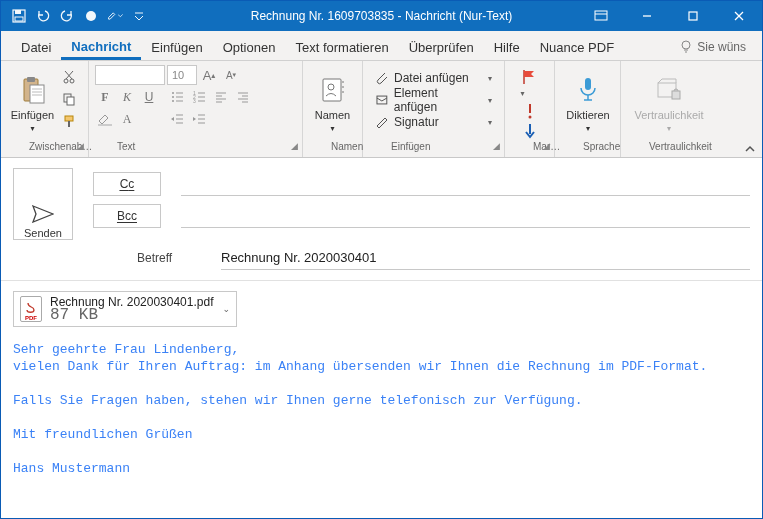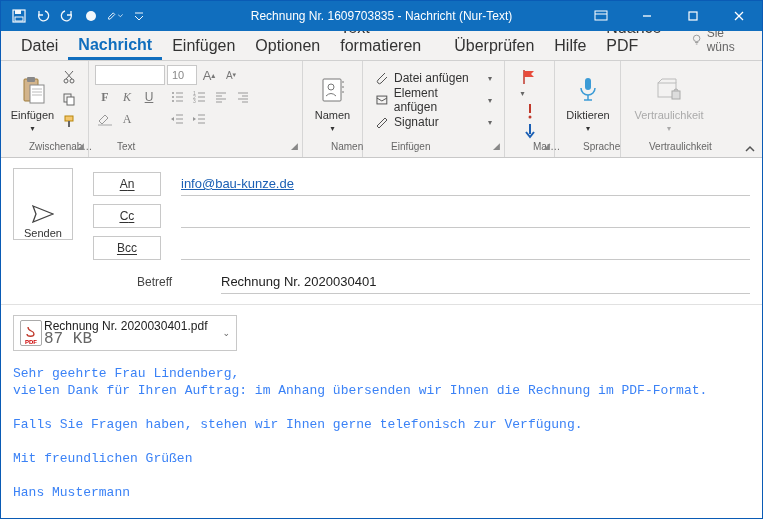--- a/index.html
+++ b/index.html
@@ -23,21 +23,21 @@
     align-items: center;
     position: relative;
   }
   .tb-left { display:flex; align-items:center; gap:8px; padding-left:10px; }
   .tb-left .ibtn { width:16px; height:16px; display:flex; align-items:center; justify-content:center; opacity:.95;}
   .tb-title { position:absolute; left:0; right:0; text-align:center; font-size:12px; pointer-events:none;}
   .tb-right { position:absolute; right:0; display:flex; }
   .tb-right .winbtn { width:46px; height:30px; display:flex; align-items:center; justify-content:center; }
   
   .menurow { height:30px; display:flex; align-items:flex-end; padding:0 10px; border-bottom:1px solid #d0d0d0; background:#f3f2f1;}
-  .menurow .mitem { padding:6px 10px 5px; font-size:16px; color:#333; cursor:default;}
+  .menurow .mitem { padding:6px 10px 5px; font-size:13px; color:#333; cursor:default;}
   .menurow .mitem.active { color:#106ebe; border-bottom:3px solid #106ebe; padding-bottom:3px; font-weight:600;}
   .menurow .spacer { flex:1; }
   .menurow .bulb { padding:6px 6px 6px 0; display:flex; align-items:center; gap:4px; color:#666;}
   
   .ribbon { height:97px; background:#f3f2f1; display:flex; border-bottom:1px solid #c8c8c8; position:relative;}
   .rgroup { border-right:1px solid #d6d6d6; display:flex; flex-direction:column; }
   .rgroup .gbody { flex:1; display:flex; align-items:flex-start; padding:4px 6px 0;}
   .rgroup .glabel { height:16px; text-align:left; font-size:10px; color:#666; padding-bottom:2px; position:relative;padding-left:28px;}
   .rgroup .glabel .launcher { position:absolute; right:4px; top:0; font-size:9px; color:#888;}
   .bigbtn { display:flex; flex-direction:column; align-items:center; justify-content:flex-end; width:52px; height:72px; padding:2px; gap:2px;}
@@ -69,21 +69,21 @@
   .sendbox .sendicon { font-size:18px; color:#444;}
   .sendbox .sendlabel { font-size:11px; margin-top:4px;}
   .fields { flex:1; }
   .fieldrow { display:flex; align-items:center; height:32px; }
   .keybtn { width:68px; height:24px; border:1px solid #c8c8c8; background:#fff; display:flex; align-items:center; justify-content:center; font-size:12px; text-decoration:underline; text-underline-offset:2px; margin-right:20px;}
   .keybtn.noline { text-decoration:none; color:#444; border:none; background:none; justify-content:flex-start; padding-left:4px;}
   .valline { flex:1; border-bottom:1px solid #c8c8c8; height:24px; display:flex; align-items:center; font-size:13px; color:#222;}
   .valline .email { color:#1a5fb4; text-decoration:underline;}
   
   .attachbar { padding:10px 12px; }
-  .attach { width:224px; height:36px; border:1px solid #c8c8c8; display:flex; align-items:center; padding:0 6px; gap:2px;}
+  .attach { width:224px; height:36px; border:1px solid #c8c8c8; display:flex; align-items:center; padding:0 6px; gap:8px;}
   .attach .pdficon { width:22px; height:26px; border:1px solid #aaa; border-radius:2px; display:flex; flex-direction:column; align-items:center; justify-content:flex-end; font-size:6px; color:#c00;}
   .attach .ainfo { display:flex; flex-direction:column; line-height:13px;}
   .attach .aname { font-size:12px; color:#222;}
   .attach .asize { font-size:16px; color:#666;font-family:Liberation Mono, monospace;}
   .attach .adrop { margin-left:auto; font-size:9px; color:#666;}
   
   .mailbody { padding:4px 12px; font-family: "Courier New", monospace; font-size:13px; line-height:17px; white-space:pre-wrap; color:#3b82f6;}
   .greyed { color:#aaa; }
   svg { display:block; }
 </style>
@@ -433,28 +433,20 @@
       <span class="sendicon">
         <svg width="22" height="18" viewBox="0 0 22 18">
             <path d="M1 1 L21 9 L1 17 L4 9 Z" fill="none" stroke="#444" stroke-width="1.3"></path>
           </svg>
       </span>
       <span class="sendlabel">Senden</span>
     </div>
     <div class="fields">
       <div class="fieldrow">
         <div class="keybtn">
-            <span>A<u>n</u></span>
-          </div>
-        <div class="valline">
-            <span class="email">info@bau-kunze.de</span>
-          </div>
-      </div>
-      <div class="fieldrow">
-        <div class="keybtn">
             <span><u>C</u>c</span>
           </div>
         <div class="valline">
             <span></span>
           </div>
       </div>
       <div class="fieldrow">
         <div class="keybtn">
             <span><u>B</u>cc</span>
           </div>

